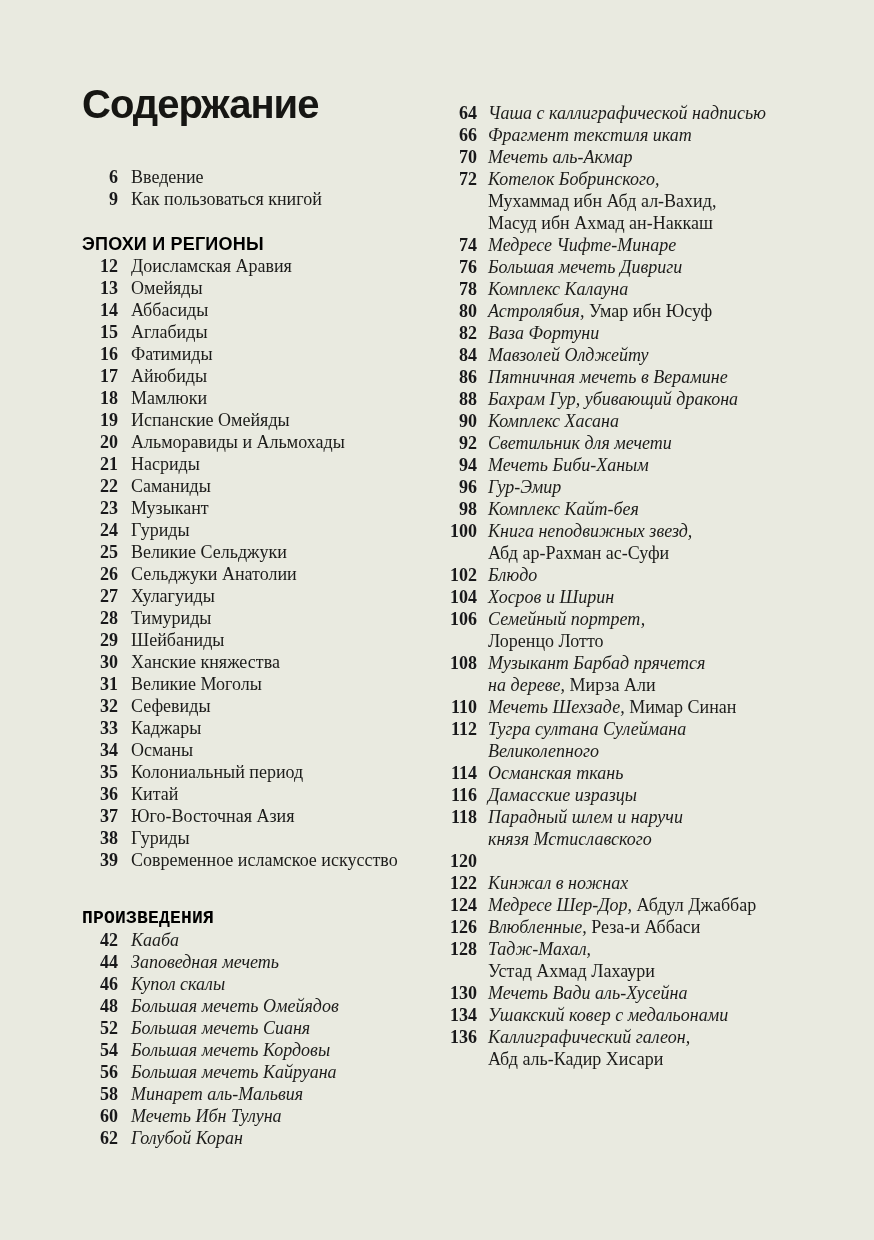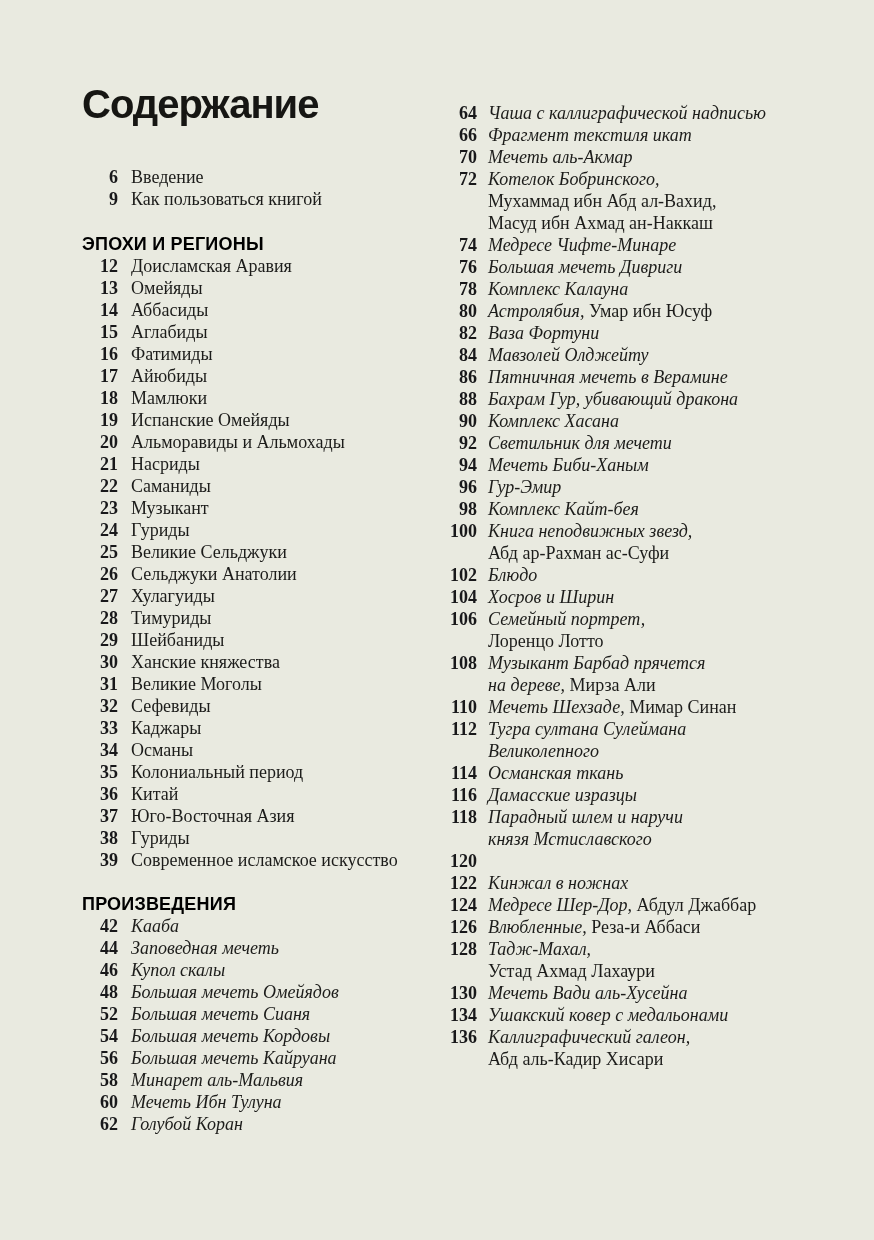--- a/index.html
+++ b/index.html
@@ -46,21 +46,21 @@
     line-height: 22px;
     letter-spacing: 0.2px;
     color: #000000;
   }
   .toc-list {
     margin: 0;
     padding: 0;
   }
   .intro-list    { margin-top: 42px; }
   .eras-header   { margin-top: 23px; }
-  .works-header  { margin-top: 22px; }
+  .works-header  { margin-top: 36px; font-family: Liberation Mono, monospace; }
   .row {
     display: flex;
     align-items: flex-start;
   }
   .num {
     flex: none;
     width: 36px;
     text-align: right;
     font-weight: bold;
     font-size: 18px;

